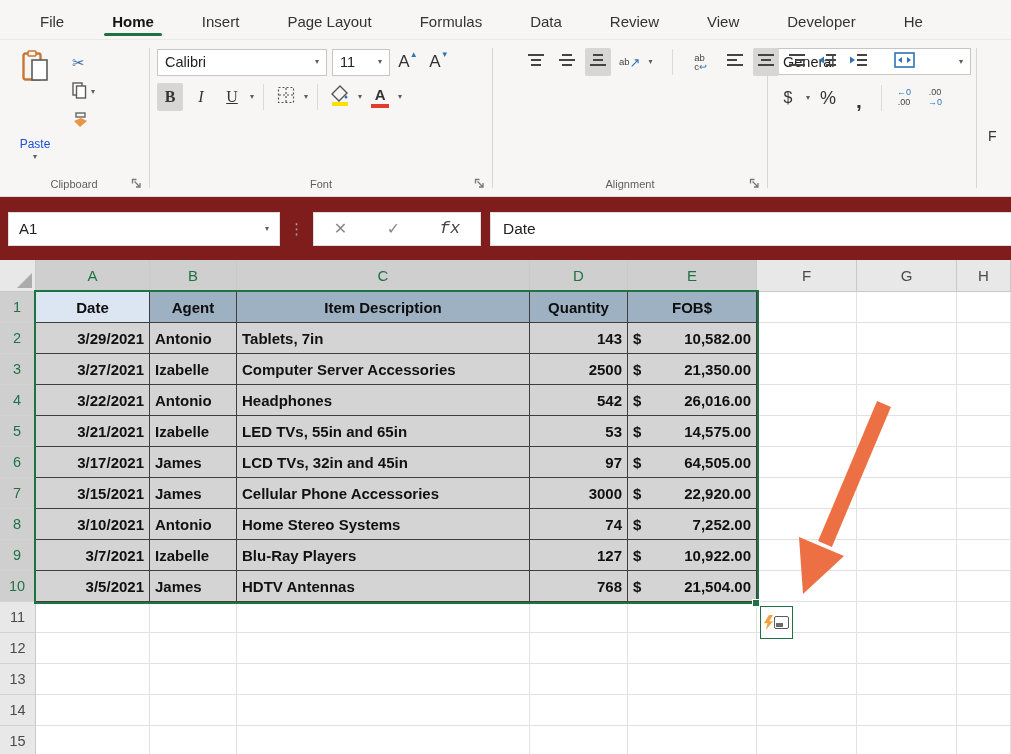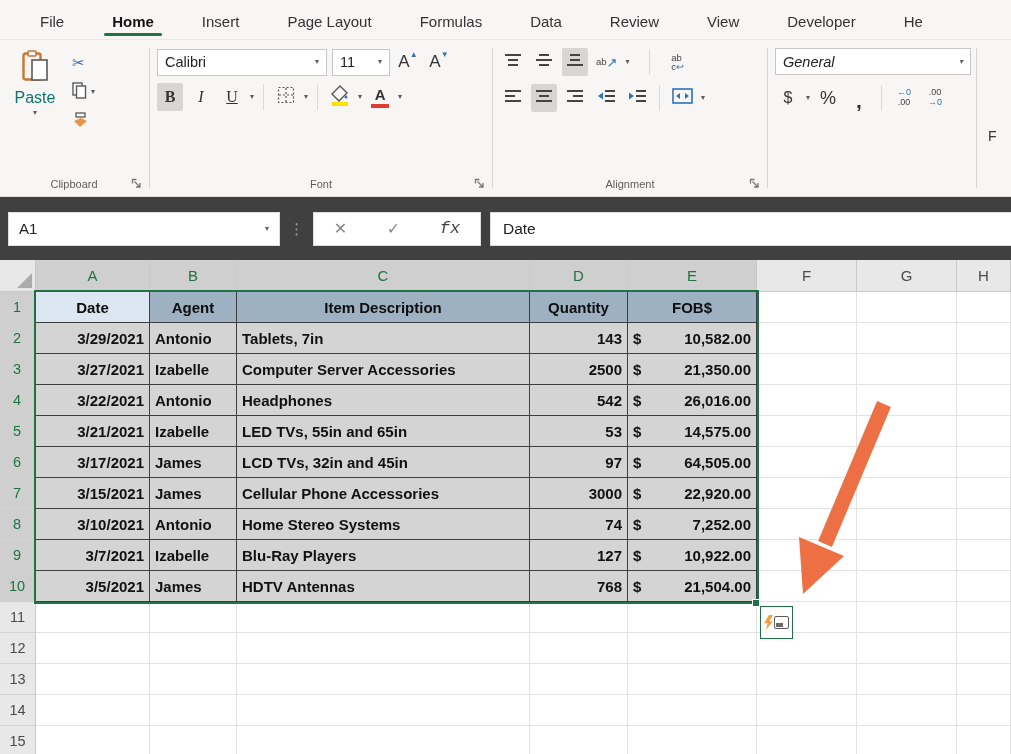--- a/index.html
+++ b/index.html
@@ -22,64 +22,64 @@
   .rlabel { height:24px; display:flex; align-items:center; justify-content:center;
     color:#605E5C; font-size:11px; position:relative; padding:0 14px; }
   .launcher { position:absolute; right:6px; bottom:5px; }
 
   .caret { font-size:8px; color:#5f5d5b; line-height:1; }
   .bluecaret { color:#2E74B5; }
 
   
   .g-clip { width:148px; }
   .paste-btn { width:58px; display:flex; flex-direction:column; align-items:center; gap:2px; padding-top:2px; }
-  .paste-label { font-size:16px; color:#0f766e; }
+  .paste-label { font-size:12px; color:#1d4ed8;margin-top:48px; }
   .clip-mini { display:flex; flex-direction:column; gap:7px; margin-left:8px; padding-top:4px; }
   .mini-btn { display:flex; align-items:center; gap:4px; height:22px; font-size:15px; color:#3F6FAE; }
 
   
   .g-font { width:340px; }
   .g-font .rbody { flex-direction:column; gap:7px; }
   .frow { display:flex; align-items:center; gap:5px; }
   .combo { background:#fff; border:1px solid #C8C6C4; height:27px; display:flex;
     align-items:center; padding:0 7px; font-size:14.5px; color:#222; }
   .combo .caret { margin-left:auto; }
   .combo-font { width:170px; }
   .combo-size { width:58px; }
-  .combo-num  { width:196px;font-style:italic; }
+  .combo-num  { width:196px; }
   .fbtn { min-width:26px; height:28px; display:flex; align-items:center; justify-content:center;
     font-size:16px; color:#333; padding:0 3px; position:relative; }
   .fbtn.pressed { background:#D8D6D4; border-radius:2px; }
   .grow-a { font-size:17px; color:#333; position:relative; padding-right:8px; }
   .grow-a .tiny { position:absolute; top:-2px; right:0; font-size:8px; color:#2E74B5; }
   .bold-b { font-weight:700; font-family:"Liberation Serif", serif; }
   .ital-i { font-style:italic; font-family:"Liberation Serif", serif; }
   .und-u  { text-decoration:underline; font-family:"Liberation Serif", serif; }
   .colorbar { position:absolute; left:4px; right:4px; bottom:3px; height:4px; }
   .vline { width:1px; height:26px; background:#DDDAD6; margin:0 4px; }
 
   
   .g-align { width:272px; }
-  .g-align .rbody { flex-direction:column; gap:8px; }
+  .g-align .rbody { flex-direction:row; gap:8px;margin-left:23px; }
   .stacktext { display:flex; flex-direction:column; line-height:1; font-size:9.5px;
     color:#444; align-items:flex-start; }
   .stacktext .blue { color:#2E74B5; }
 
   
   .g-num { width:206px; }
   .g-num .rbody { flex-direction:column; gap:7px; }
   .comma-btn { font-size:21px; font-weight:700; line-height:0.4; padding-top:6px; }
   .dec { display:flex; flex-direction:column; line-height:1.1; font-size:9px; color:#444; align-items:center; }
   .dec .blue { color:#2E74B5; }
 
   .g-part { flex:1; position:relative; }
   .part-f { position:absolute; left:10px; top:88px; font-size:14px; color:#333; }
 
   
-  .formularow { height:64px; background:#404040; display:flex; align-items:center;
+  .formularow { height:64px; background:#7f1d1d; display:flex; align-items:center;
     padding:0 0 0 8px; gap:9px; border-top:1px solid #DDDBD9; }
   .wbox { background:#fff; border:1px solid #E0DEDC; height:34px; display:flex; align-items:center; }
   .namebox { width:272px; padding:0 10px; font-size:15px; color:#222; }
   .namebox .caret { margin-left:auto; }
   .dots { color:#A6A4A2; font-size:15px; letter-spacing:0; }
   .fxcluster { width:168px; justify-content:space-around; color:#8A8886; font-size:16px; }
   .fx { font-family:Liberation Mono, monospace; font-style:italic; font-size:17px; color:#444; }
   .formula-input { flex:1; padding:0 12px; font-size:15.5px; color:#222; border-right:none; }
 
   

